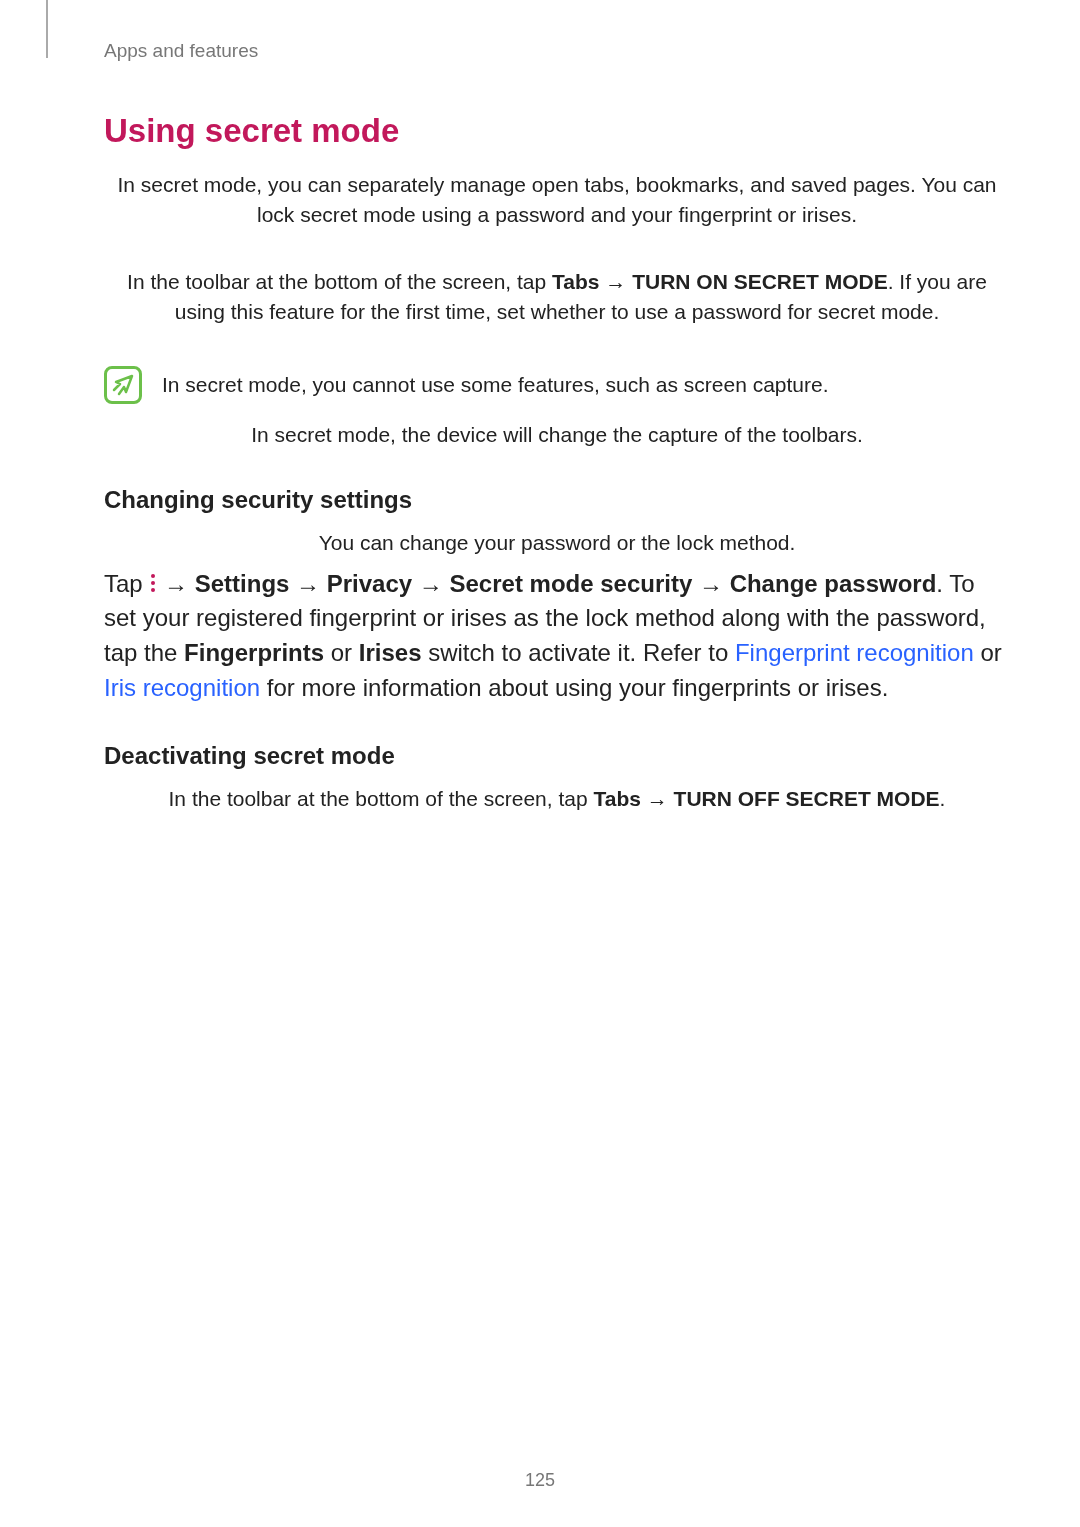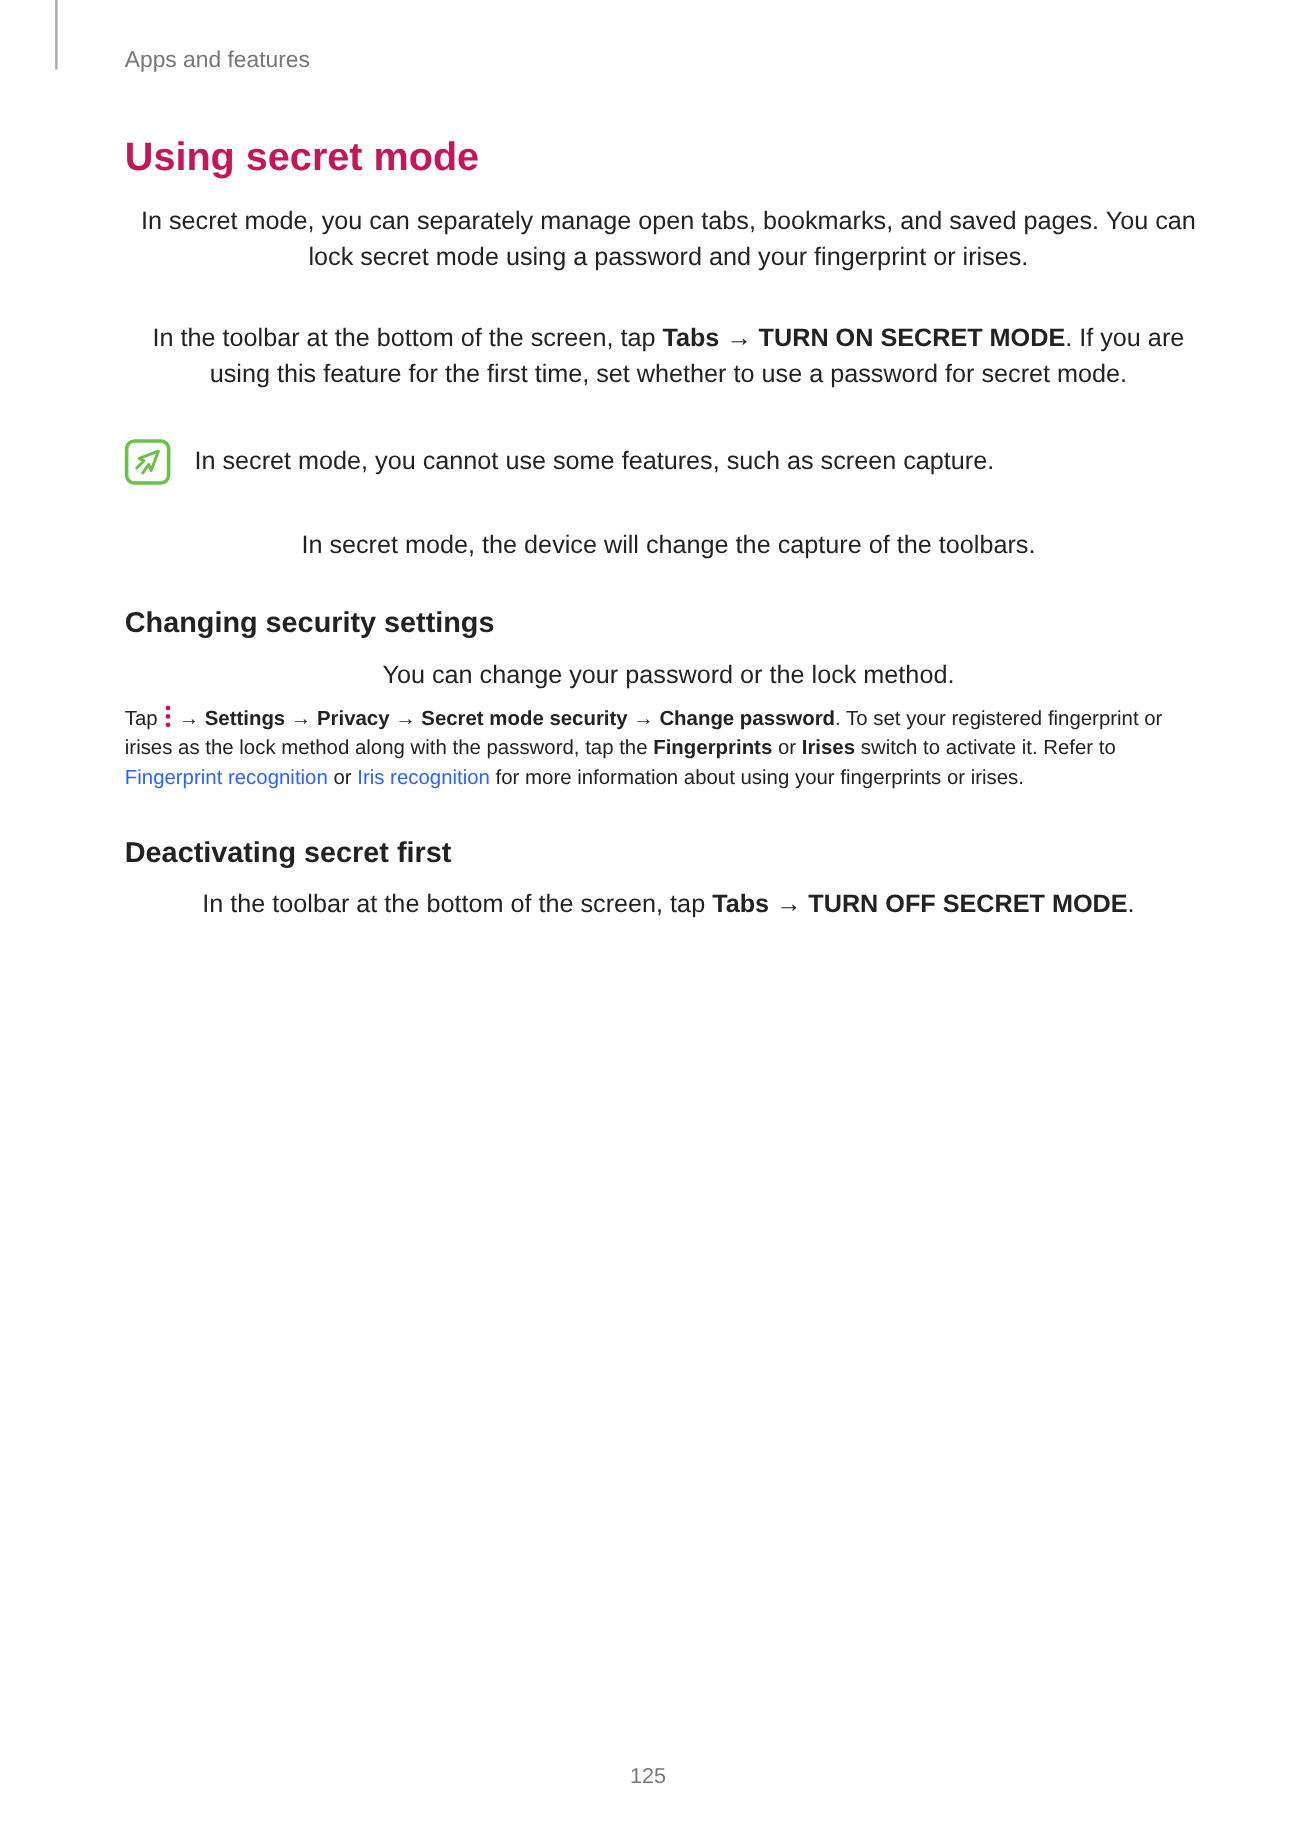--- a/index.html
+++ b/index.html
@@ -44,21 +44,21 @@
     .title-h2 {
       font-size: 24px;
       font-weight: 700;
       color: #222;
       margin-bottom: 14px;
     }
     .note-row {
       display: flex;
       align-items: flex-start;
       gap: 20px;
-      margin-bottom: 36px;
+      margin-bottom: 16px;
     }
     .note-icon-box {
       width: 38px;
       height: 38px;
       border: 3px solid #6cc04a;
       border-radius: 8px;
       display: flex;
       align-items: center;
       justify-content: center;
       flex-shrink: 0;
@@ -68,21 +68,21 @@
       width: 24px;
       height: 24px;
     }
     .note-text {
       font-size: 21px;
       line-height: 1.45;
       color: #222;
       padding-top: 6px;
     }
     .tap-line {
-      font-size: 17px;
+      font-size: 24px;
       line-height: 1.45;
       color: #222;
       margin-bottom: 36px;
     }
     .bold { font-weight: 700; }
     .link { color: #2962ff; }
     .arrow { font-weight: 400; }
     .more-icon {
       display: inline-flex;
       flex-direction: column;
@@ -142,21 +142,21 @@
   <p class="body-text" style="margin-bottom:8px;">You can change your password or the lock method.</p>
 
   <p class="tap-line">
     <span>Tap </span><span class="more-icon">
         <span></span>
         <span></span>
         <span></span>
       </span><span class="arrow"> → </span><span class="bold">Settings</span><span class="arrow"> → </span><span class="bold">Privacy</span><span class="arrow"> → </span><span class="bold">Secret mode security</span><span class="arrow"> → </span><span class="bold">Change password</span><span>. To set your registered fingerprint or irises as the lock method along with the password, tap the </span><span class="bold">Fingerprints</span><span> or </span><span class="bold">Irises</span><span> switch to activate it. Refer to </span><span class="link">Fingerprint recognition</span><span> or </span><span class="link">Iris recognition</span><span> for more information about using your fingerprints or irises.</span>
   </p>
 
-  <h2 class="title-h2">Deactivating secret first</h2>
+  <h2 class="title-h2">Deactivating secret mode</h2>
 
   <p class="body-text">
     <span>In the toolbar at the bottom of the screen, tap </span><span class="bold">Tabs</span><span class="arrow"> → </span><span class="bold">TURN OFF SECRET MODE</span><span>.</span>
   </p>
 
 </div>
 
 <div class="page-number">125</div>
 
 </body></html>

